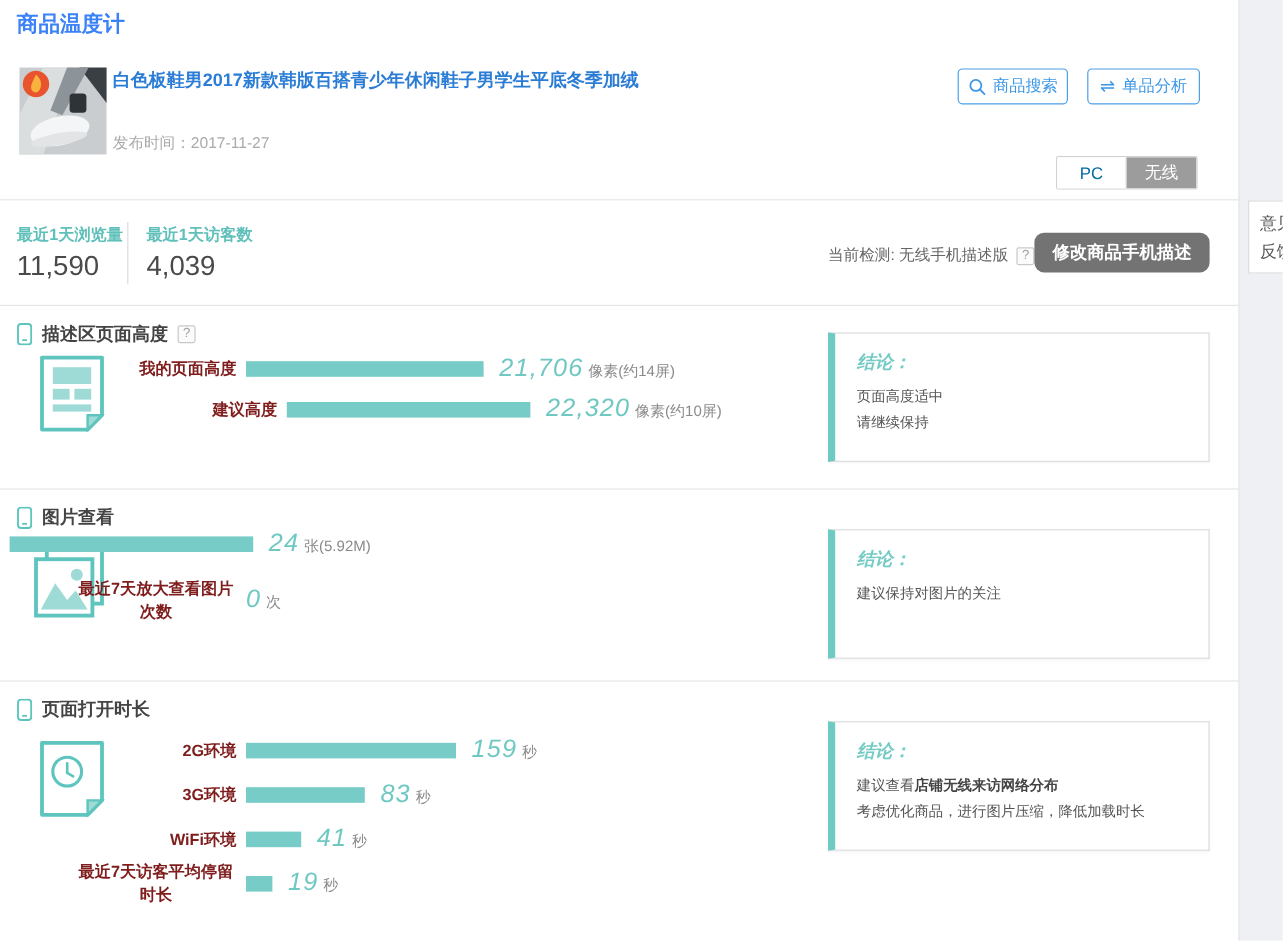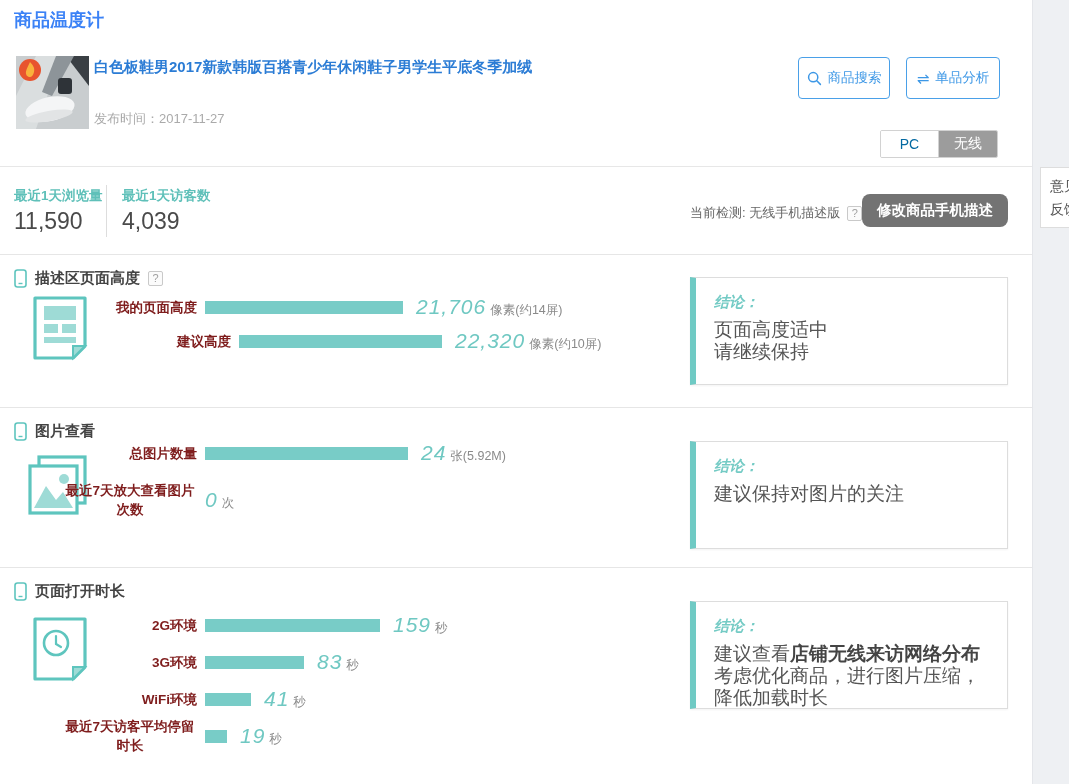--- a/index.html
+++ b/index.html
@@ -11,21 +11,21 @@
   
   .right-strip { position:absolute; top:0; right:0; width:37px; height:784px; background:#eef0f3; border-left:1px solid #e4e6ea; }
   .feedback-tab { position:absolute; left:1040px; top:167px; width:42px; height:61px; background:#fff; border:1px solid #ddd; padding:7px 0 0 9px; font-size:14px; line-height:23px; color:#555; cursor:pointer; }
 
   
   .page-title { left:14px; top:8px; font-size:18px; font-weight:bold; color:#3b82f6; }
   .thumb { left:16px; top:56px; width:73px; height:73px; overflow:hidden; cursor:pointer; }
   .product-title { left:94px; top:58px; width:640px; font-size:15px; font-weight:bold; color:#2b7cd5; cursor:pointer; }
   .publish { left:94px; top:110px; font-size:13px; color:#aaa; }
 
-  .btn-outline { top:57px; height:42px; border:1px solid #4aa0e8; border-radius:4px; background:#fff; color:#3c97e6;
+  .btn-outline { top:57px; height:30px; border:1px solid #4aa0e8; border-radius:4px; background:#fff; color:#3c97e6;
                  font-size:13.5px; display:flex; align-items:center; justify-content:center; gap:6px; cursor:pointer; }
   .btn-search { left:798px; width:92px; }
   .btn-analysis { left:906px; width:94px; }
   .exchange-glyph { font-size:15px; line-height:1; }
 
   .toggle { left:880px; top:130px; height:28px; display:flex; border:1px solid #d2d2d2; border-radius:2px; overflow:hidden; }
   .toggle-seg { width:58px; height:26px; display:flex; align-items:center; justify-content:center; font-size:14px; cursor:pointer; }
   .toggle-pc { background:#fff; color:#0369a1; border-right:1px solid #d2d2d2; }
   .toggle-wireless { background:#9c9c9c; color:#fff; }
 
@@ -55,21 +55,21 @@
   .mlabel { width:197px; text-align:right; font-size:13.5px; font-weight:bold; color:#7f1d1d; line-height:19px; flex:none; }
   .mlabel > span { display:inline-block; max-width:134px; text-align:center; }
   .mbar { height:13px; background:#78ccc7; margin-left:8px; flex:none; }
   .mval-group { margin-left:13px; white-space:nowrap; }
   .mval { font-size:21px; font-style:italic; color:#6fc8c2; letter-spacing:1px; }
   .munit { font-size:12.5px; color:#8a8a8a; margin-left:4px; }
 
   .conclusion { position:absolute; left:690px; width:318px; height:108px; background:#fff; border:1px solid #ddd;
                 border-left:6px solid #6fcac4; box-shadow:0 1px 2px rgba(0,0,0,0.05); padding:15px 22px 0 18px; }
   .conc-title { font-size:15px; font-style:italic; font-weight:bold; color:#74cbc5; margin-bottom:7px; }
-  .conc-line { font-size:19px; color:#555; line-height:22px; }
+  .conc-line { font-size:12px; color:#555; line-height:22px; }
   .conc-line b { color:#444; }
 
   svg { display:block; }
 </style>
 </head>
 <body>
 
 <div class="right-strip"></div>
 <div class="feedback-tab">
   <div>意见</div>
@@ -172,21 +172,20 @@
     </svg>
     <span class="sec-title">图片查看</span>
   </div>
   <svg class="sec-icon" style="left:26px; top:46px;" width="64" height="64" viewBox="0 0 64 64">
     <rect x="13" y="3" width="46" height="46" fill="none" stroke="#5ec5be" stroke-width="3.2"></rect>
     <rect x="4" y="12" width="47" height="47" fill="#ffffff" stroke="#5ec5be" stroke-width="3.2"></rect>
     <circle cx="38" cy="25" r="5" fill="#9edbd6"></circle>
     <path d="M8 54 L20 32 L30 46 L37 38 L47 54 Z" fill="#9edbd6"></path>
   </svg>
   <div class="mrow" style="top:31px;">
-    <div class="mlabel"><span>总图片数量</span></div>
     <div class="mbar" style="width: 203px;"></div>
     <div class="mval-group"><span class="mval">24</span><span class="munit">张(5.92M)</span></div>
   </div>
   <div class="mrow" style="top:78px;">
     <div class="mlabel"><span>最近7天放大查看图片次数</span></div>
 
     <div class="mval-group" style="margin-left:8px;"><span class="mval">0</span><span class="munit">次</span></div>
   </div>
   <div class="conclusion" style="top:33px;">
     <div class="conc-title">结论：</div>

